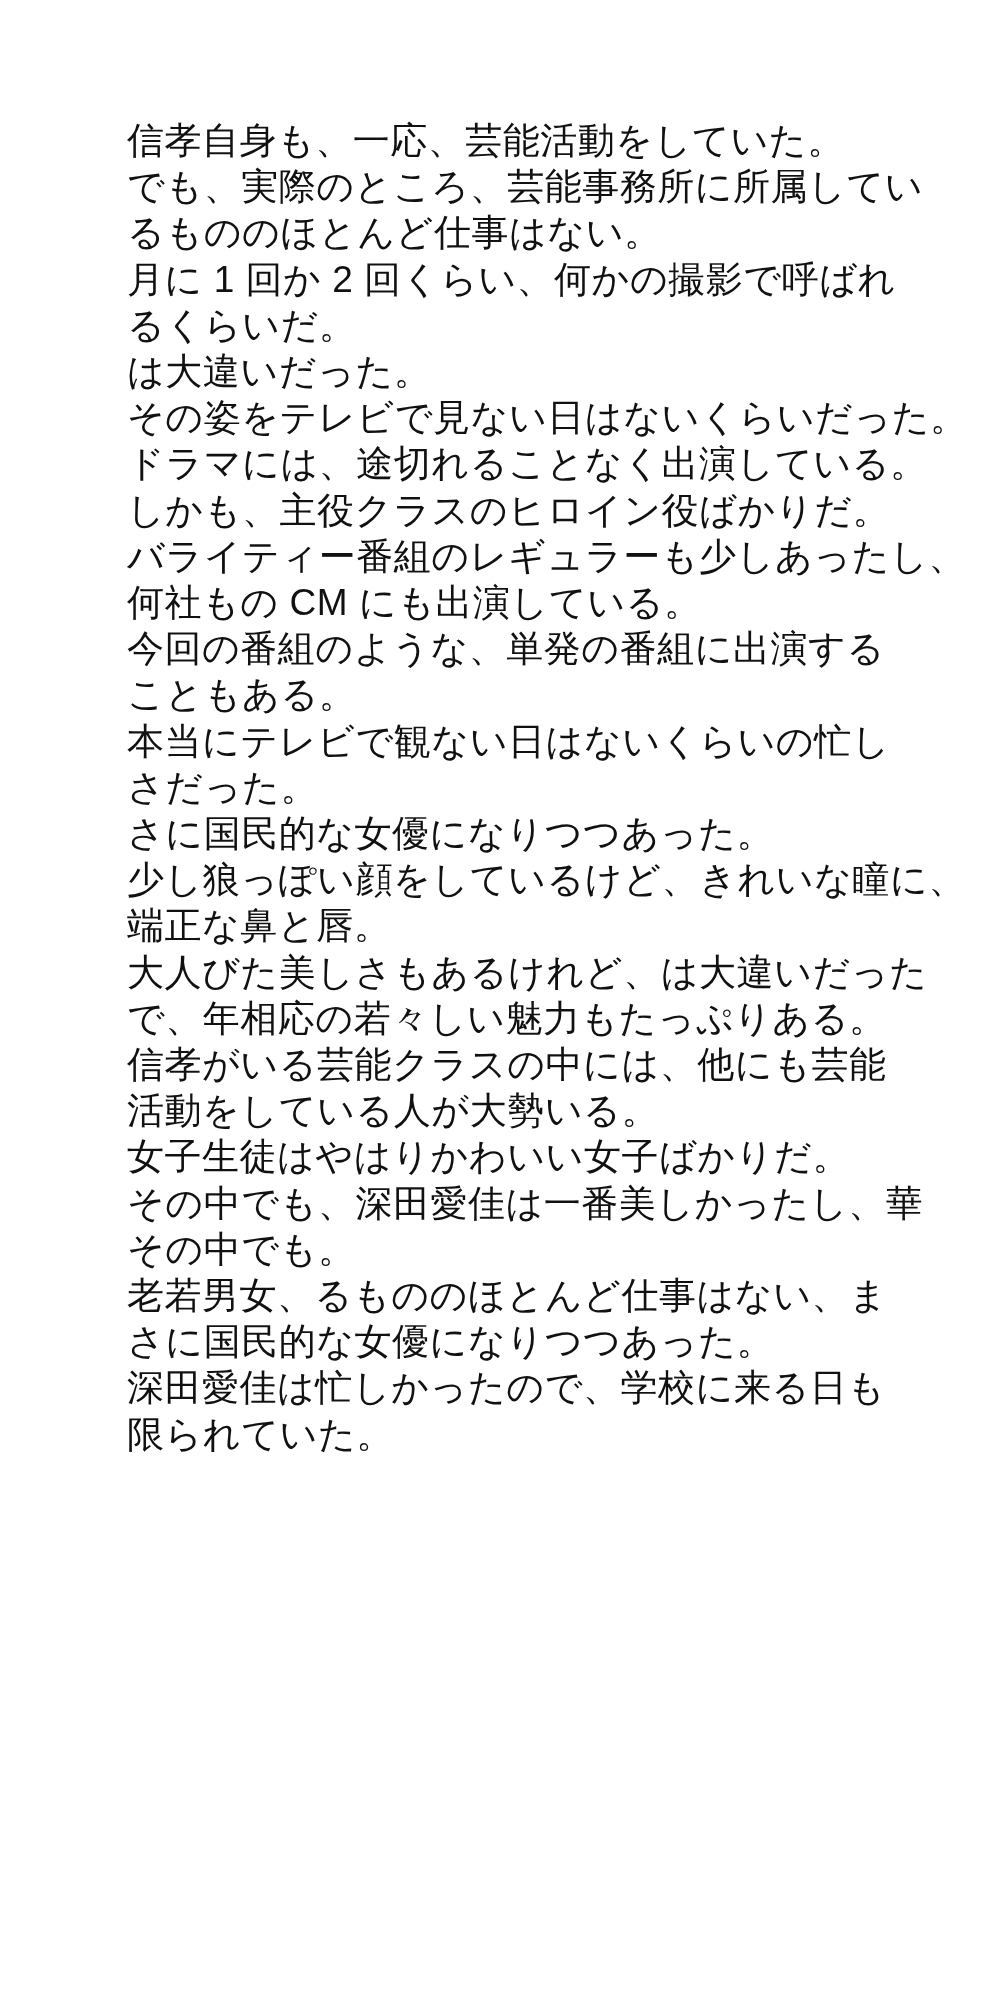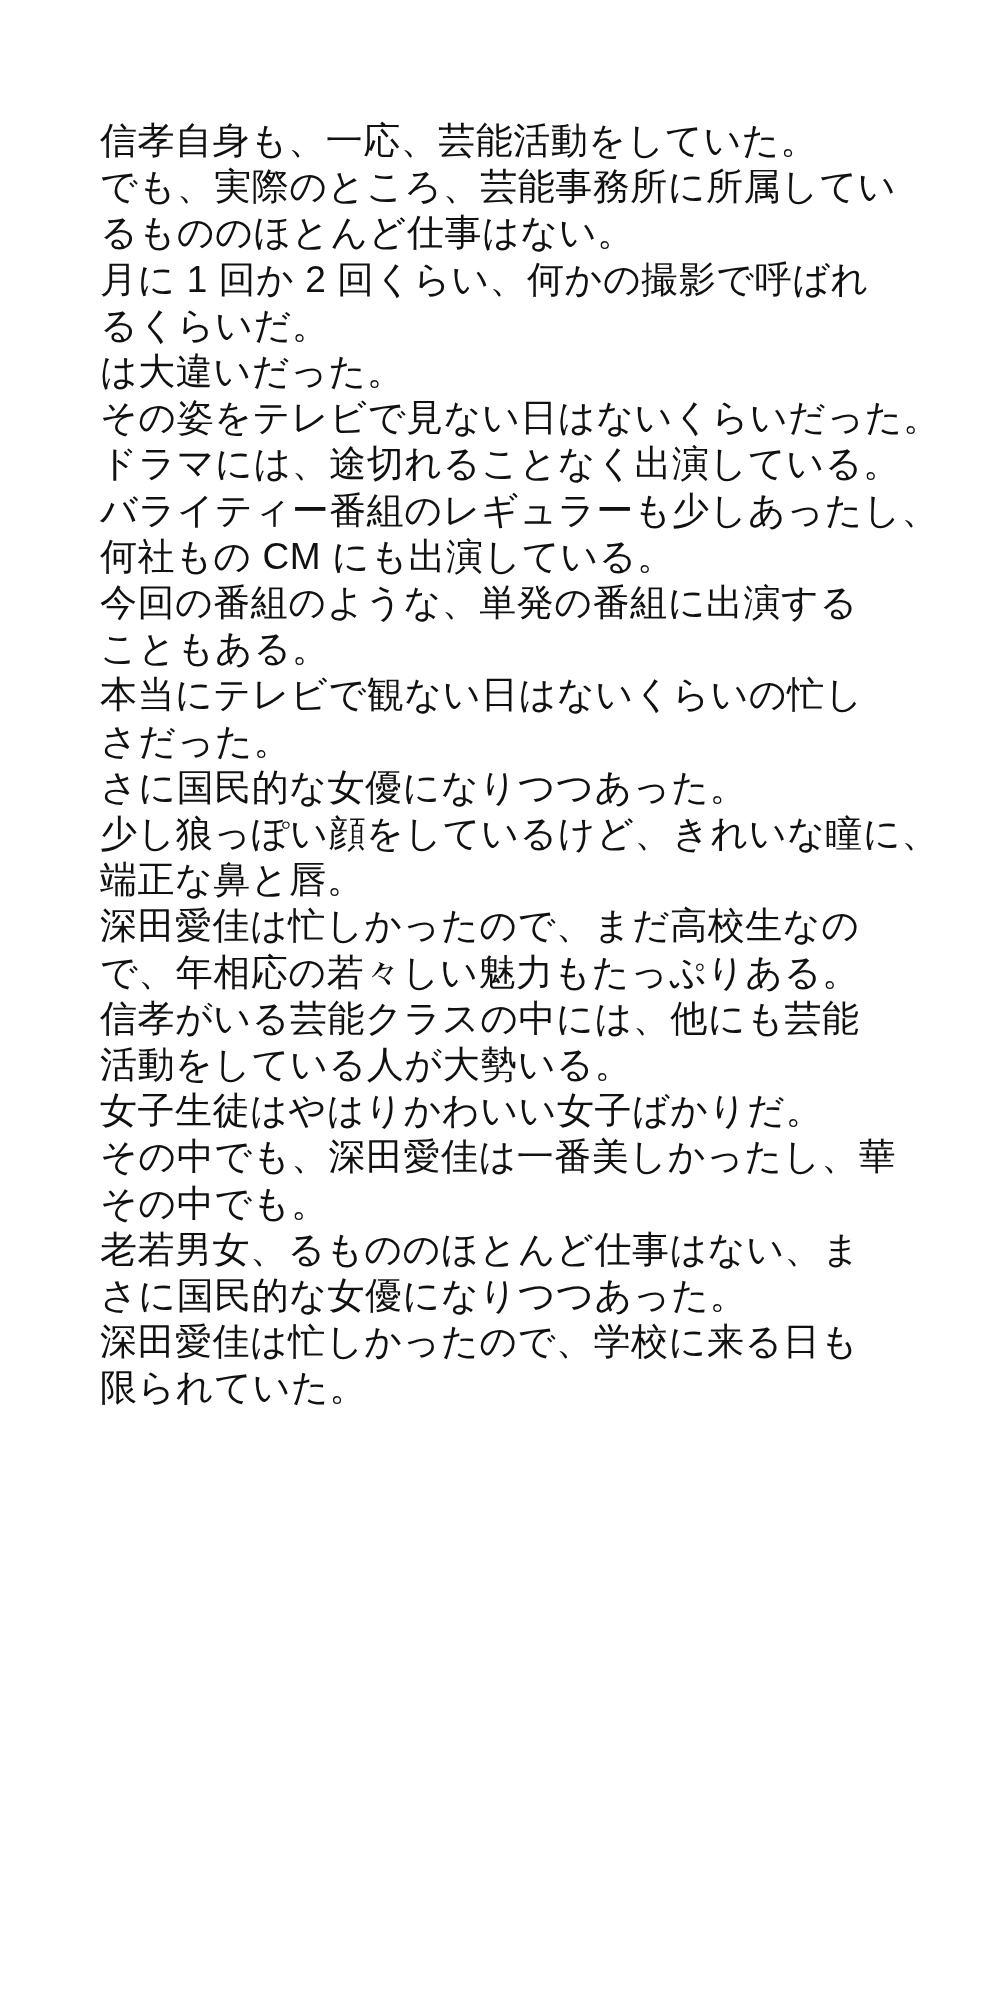--- a/index.html
+++ b/index.html
@@ -11,20 +11,21 @@
     width: 1000px;
     height: 2000px;
     overflow: hidden;
     font-family: "Liberation Sans", "DejaVu Sans", sans-serif;
   }
   .reader-page {
     width: 1000px;
     height: 1403px;
     background: #ffffff;
     box-sizing: border-box;
+    padding-left: 27px;
   }
   .text-block {
     padding: 118px 92px 0 100px;
   }
   .text-line {
     font-size: 37px;
     line-height: 46.2px;
     color: #111111;
     letter-spacing: 0.5px;
     white-space: pre;
@@ -37,30 +38,31 @@
 <main class="reader-page">
   <div class="text-block" id="text-block">
       <div class="text-line">信孝自身も、一応、芸能活動をしていた。</div>
       <div class="text-line">でも、実際のところ、芸能事務所に所属してい</div>
       <div class="text-line">るもののほとんど仕事はない。</div>
       <div class="text-line">月に 1 回か 2 回くらい、何かの撮影で呼ばれ</div>
       <div class="text-line">るくらいだ。</div>
       <div class="text-line">は大違いだった。</div>
       <div class="text-line">その姿をテレビで見ない日はないくらいだった。</div>
       <div class="text-line">ドラマには、途切れることなく出演している。</div>
+      <div class="text-line">しかも、主役クラスのヒロイン役ばかりだ。</div>
       <div class="text-line">バライティー番組のレギュラーも少しあったし、</div>
       <div class="text-line">何社もの CM にも出演している。</div>
       <div class="text-line">今回の番組のような、単発の番組に出演する</div>
       <div class="text-line">こともある。</div>
       <div class="text-line">本当にテレビで観ない日はないくらいの忙し</div>
       <div class="text-line">さだった。</div>
       <div class="text-line">さに国民的な女優になりつつあった。</div>
       <div class="text-line">少し狼っぽい顔をしているけど、きれいな瞳に、</div>
       <div class="text-line">端正な鼻と唇。</div>
-      <div class="text-line">深田愛佳は忙しかったので、まだ高校生なの</div>
+      <div class="text-line">大人びた美しさもあるけれど、は大違いだった</div>
       <div class="text-line">で、年相応の若々しい魅力もたっぷりある。</div>
       <div class="text-line">信孝がいる芸能クラスの中には、他にも芸能</div>
       <div class="text-line">活動をしている人が大勢いる。</div>
       <div class="text-line">女子生徒はやはりかわいい女子ばかりだ。</div>
       <div class="text-line">その中でも、深田愛佳は一番美しかったし、華</div>
       <div class="text-line">その中でも。</div>
       <div class="text-line">老若男女、るもののほとんど仕事はない、ま</div>
       <div class="text-line">さに国民的な女優になりつつあった。</div>
       <div class="text-line">深田愛佳は忙しかったので、学校に来る日も</div>
       <div class="text-line">限られていた。</div>

